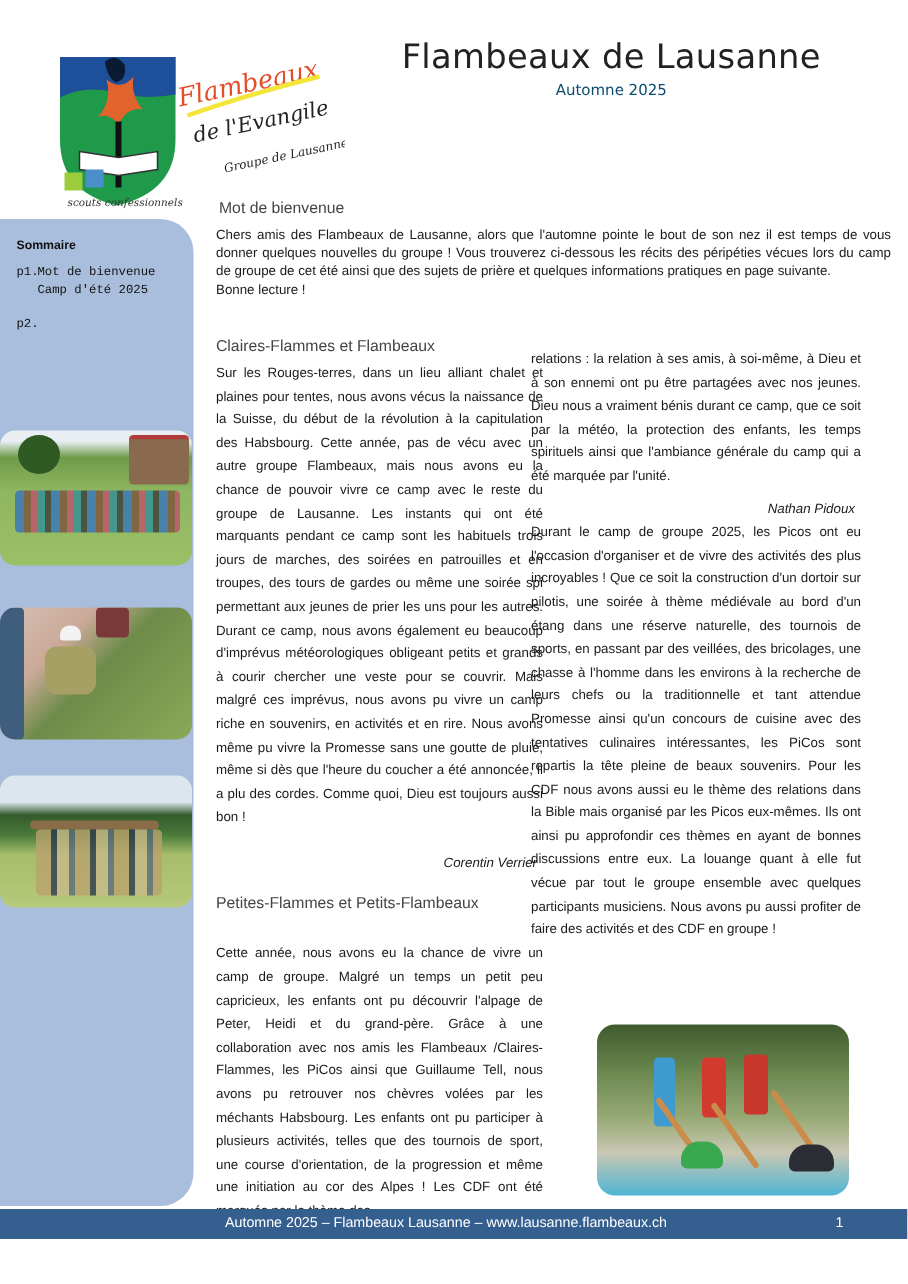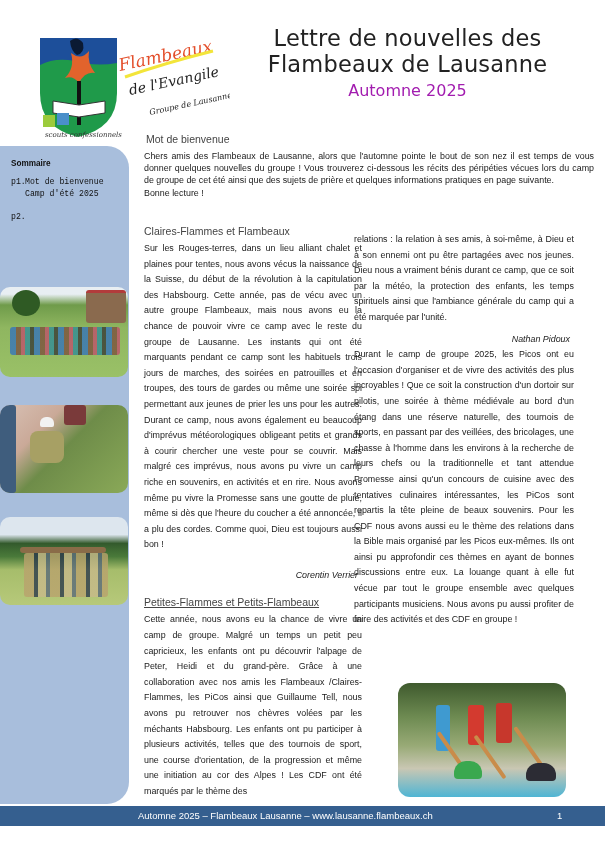--- a/index.html
+++ b/index.html
@@ -1,42 +1,42 @@
 <!DOCTYPE html>
 <html><head>
 <meta charset="utf-8">
 <style>
   html,body{margin:0;padding:0;background:#fff;}
   body{width:605px;height:856px;position:relative;overflow:hidden;font-family:"Liberation Sans",sans-serif;color:#1a1a1a;}
   .page{position:absolute;left:0;top:0;width:605px;height:856px;}
   .logo{position:absolute;left:35px;top:33px;width:195px;height:108px;}
   .title-block{position:absolute;left:255px;top:25px;width:305px;text-align:center;}
   .title{font-size:22.5px;line-height:26px;color:#222;font-family:"DejaVu Sans",sans-serif;font-weight:normal;letter-spacing:0.2px;}
-  .subtitle{font-size:16px;margin-top:4px;color:#a21caf;font-family:"DejaVu Sans",sans-serif;}
+  .subtitle{font-size:10px;margin-top:4px;color:#0c4a6e;font-family:"DejaVu Sans",sans-serif;}
   .sidebar{position:absolute;left:0;top:146px;width:129px;height:658px;background:#a8bedc;border-radius:0 22px 22px 0;}
   .toc{position:absolute;left:11px;top:12px;font-size:8.2px;line-height:12.5px;color:#111;}
   .toc-title{font-weight:bold;margin-bottom:5px;}
   .toc-row{display:flex;font-family:Liberation Mono, monospace;}
   .toc-num{width:14px;}
   .toc-gap{height:10px;}
   .photo{position:absolute;border-radius:10px;overflow:hidden;}
   .ph1{left:0;top:287px;width:128px;height:90px;background:linear-gradient(#e8eef2 0%,#e8eef2 8%,#6f9b4a 20%,#8fb660 45%,#9ac167 100%);}
   .ph2{left:0;top:405px;width:128px;height:88px;background:linear-gradient(135deg,#d8c2b6 0%,#caa998 30%,#6e8c49 50%,#8aa958 100%);}
   .ph3{left:0;top:517px;width:128px;height:88px;background:linear-gradient(#dde6ee 0%,#dde6ee 20%,#335a2c 30%,#4a7a3a 45%,#a6bd6b 60%,#b7c97a 100%);}
   .ph4{left:398px;top:683px;width:168px;height:114px;border-radius:12px;background:linear-gradient(#3f5a2e 0%,#6e8b52 30%,#98aa76 55%,#c9c7b3 75%,#4fb5d4 100%);}
   .fig{position:absolute;border-radius:3px;}
   .welcome-h{position:absolute;left:146px;top:133px;font-size:10.5px;color:#444;}
   .welcome-p{position:absolute;left:144px;top:150px;width:450px;font-size:8.9px;line-height:12.2px;text-align:justify;}
   .col{position:absolute;font-size:8.9px;line-height:15.6px;text-align:justify;}
   .col1{left:144px;width:218px;}
   .col2{left:354px;width:220px;}
   .h2{font-size:10.5px;color:#444;line-height:14px;text-align:left;}
   .author{font-style:italic;text-align:right;padding-right:4px;}
   .footer{position:absolute;left:130px;top:806px;width:475px;height:20px;background:#355f8f;color:#fff;font-size:9.5px;line-height:20px;}
-  .footer-left{position:absolute;left:8px;}
+  .footer-left{position:absolute;left:20px;}
   .footer-page{position:absolute;left:427px;}
   .footer-stub{position:absolute;left:0;top:806px;width:130px;height:20px;background:#355f8f;}
 </style>
 </head>
 <body>
 
 <div class="page">
 
   <div class="logo">
     <svg width="195" height="108" viewBox="0 0 195 108">
@@ -50,21 +50,20 @@
       <rect x="22" y="80" width="12" height="12" fill="#4a8fc9"></rect>
       <text x="85" y="38" font-family="DejaVu Serif, serif" font-style="italic" font-size="17" fill="#e34e2a" transform="rotate(-12 85 38)">Flambeaux</text>
       <path d="M90 44 Q130 30 178 18" stroke="#f3e53a" stroke-width="3" fill="none"></path>
       <text x="95" y="62" font-family="DejaVu Serif, serif" font-style="italic" font-size="14" fill="#222" transform="rotate(-12 95 62)">de l'Evangile</text>
       <text x="115" y="82" font-family="DejaVu Serif, serif" font-style="italic" font-size="8" fill="#222" transform="rotate(-12 115 82)">Groupe de Lausanne</text>
       <text x="10" y="104" font-family="DejaVu Serif, serif" font-style="italic" font-size="7" fill="#333">scouts confessionnels</text>
     </svg>
   </div>
 
   <div class="title-block">
-    <div class="title">Lettre de nouvelles des</div>
     <div class="title">Flambeaux de Lausanne</div>
     <div class="subtitle">Automne 2025</div>
   </div>
 
   <div class="sidebar">
     <div class="toc">
       <div class="toc-title">Sommaire</div>
       <div class="toc-row">
         <span class="toc-num">p1.</span>
         <span><span>Mot de bienvenue</span><br><span>Camp d'été 2025</span></span>
@@ -95,21 +94,21 @@
   <div class="welcome-h">Mot de bienvenue</div>
   <div class="welcome-p">
     <span>Chers amis des Flambeaux de Lausanne, alors que l'automne pointe le bout de son nez il est temps de vous donner quelques nouvelles du groupe ! Vous trouverez ci-dessous les récits des péripéties vécues lors du camp de groupe de cet été ainsi que des sujets de prière et quelques informations pratiques en page suivante.</span><br>
     <span>Bonne lecture !</span>
   </div>
 
   <div class="col col1" style="top:224px;">
     <div class="h2" style="margin-bottom:3px;">Claires-Flammes et Flambeaux</div>
     <div>Sur les Rouges-terres, dans un lieu alliant chalet et plaines pour tentes, nous avons vécus la naissance de la Suisse, du début de la révolution à la capitulation des Habsbourg. Cette année, pas de vécu avec un autre groupe Flambeaux, mais nous avons eu la chance de pouvoir vivre ce camp avec le reste du groupe de Lausanne. Les instants qui ont été marquants pendant ce camp sont les habituels trois jours de marches, des soirées en patrouilles et en troupes, des tours de gardes ou même une soirée spi permettant aux jeunes de prier les uns pour les autres. Durant ce camp, nous avons également eu beaucoup d'imprévus météorologiques obligeant petits et grands à courir chercher une veste pour se couvrir. Mais malgré ces imprévus, nous avons pu vivre un camp riche en souvenirs, en activités et en rire. Nous avons même pu vivre la Promesse sans une goutte de pluie, même si dès que l'heure du coucher a été annoncée, il a plu des cordes. Comme quoi, Dieu est toujours aussi bon !</div>
     <div class="author" style="margin-top:15px;">Corentin Verrier</div>
-    <div class="h2" style="margin-top:12px;margin-bottom:3px;text-decoration:underline;">Petites-Flammes et Petits-Flambeaux</div>
+    <div class="h2" style="margin-top:12px;margin-bottom:19px;">Petites-Flammes et Petits-Flambeaux</div>
     <div>Cette année, nous avons eu la chance de vivre un camp de groupe. Malgré un temps un petit peu capricieux, les enfants ont pu découvrir l'alpage de Peter, Heidi et du grand-père. Grâce à une collaboration avec nos amis les Flambeaux /Claires-Flammes, les PiCos ainsi que Guillaume Tell, nous avons pu retrouver nos chèvres volées par les méchants Habsbourg. Les enfants ont pu participer à plusieurs activités, telles que des tournois de sport, une course d'orientation, de la progression et même une initiation au cor des Alpes ! Les CDF ont été marqués par le thème des</div>
   </div>
 
   <div class="col col2" style="top:232px;">
     <div>relations : la relation à ses amis, à soi-même, à Dieu et à son ennemi ont pu être partagées avec nos jeunes. Dieu nous a vraiment bénis durant ce camp, que ce soit par la météo, la protection des enfants, les temps spirituels ainsi que l'ambiance générale du camp qui a été marquée par l'unité.</div>
     <div class="author" style="margin-top:6px;">Nathan Pidoux</div>
     <div>Durant le camp de groupe 2025, les Picos ont eu l'occasion d'organiser et de vivre des activités des plus incroyables ! Que ce soit la construction d'un dortoir sur pilotis, une soirée à thème médiévale au bord d'un étang dans une réserve naturelle, des tournois de sports, en passant par des veillées, des bricolages, une chasse à l'homme dans les environs à la recherche de leurs chefs ou la traditionnelle et tant attendue Promesse ainsi qu'un concours de cuisine avec des tentatives culinaires intéressantes, les PiCos sont repartis la tête pleine de beaux souvenirs. Pour les CDF nous avons aussi eu le thème des relations dans la Bible mais organisé par les Picos eux-mêmes. Ils ont ainsi pu approfondir ces thèmes en ayant de bonnes discussions entre eux. La louange quant à elle fut vécue par tout le groupe ensemble avec quelques participants musiciens. Nous avons pu aussi profiter de faire des activités et des CDF en groupe !</div>
   </div>
 
   <div class="photo ph4" title="Initiation au cor des Alpes">

